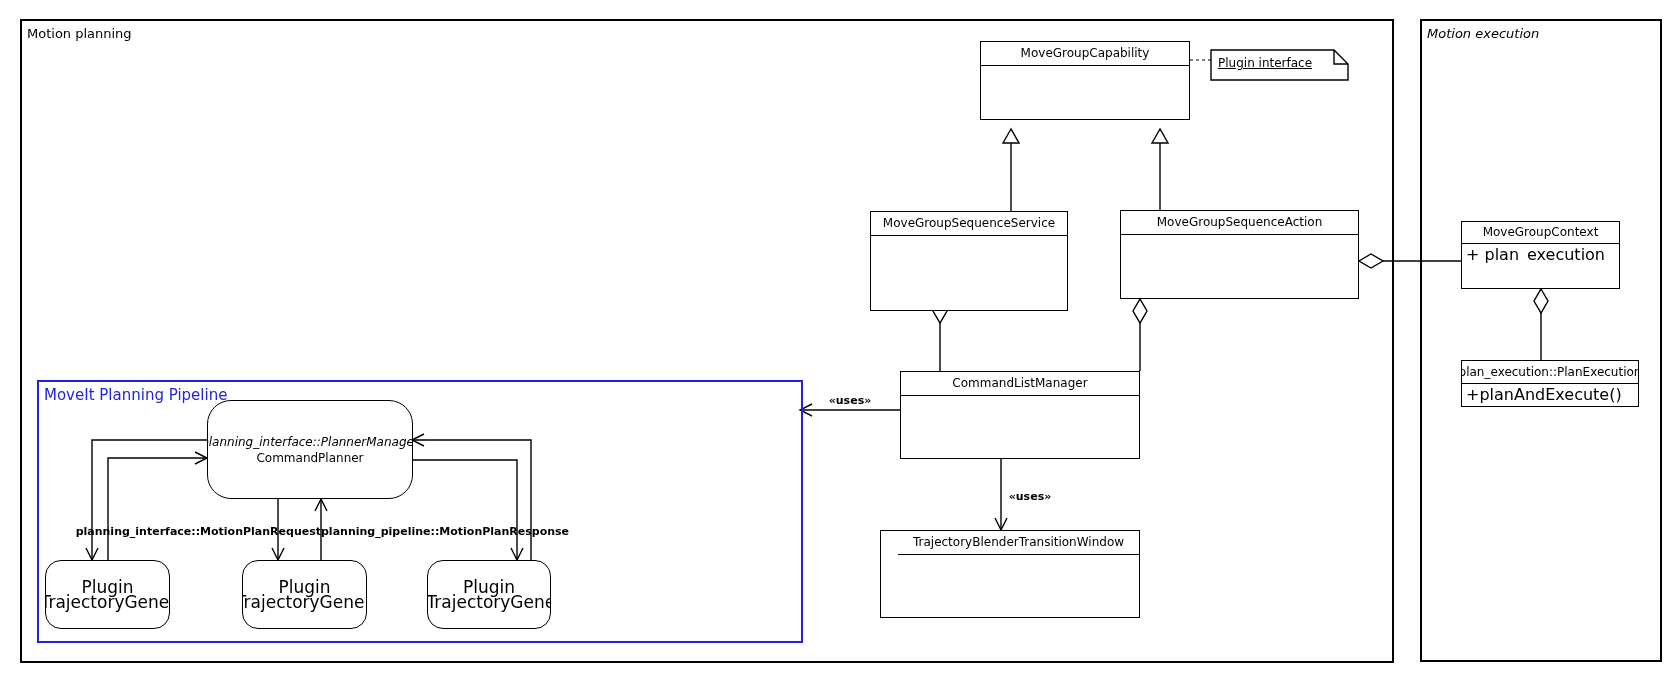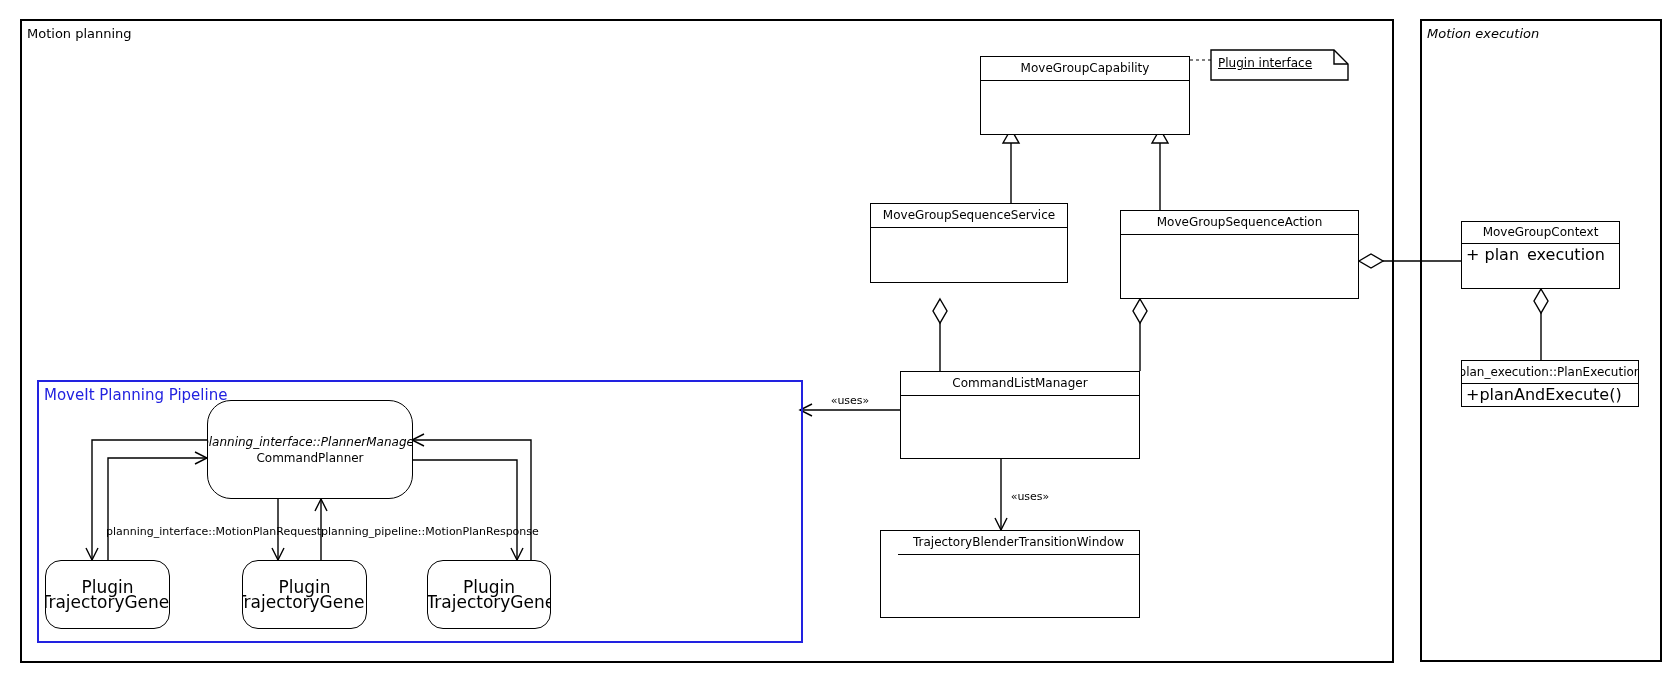--- a/index.html
+++ b/index.html
@@ -22,21 +22,21 @@
   .uml-title > span{white-space:nowrap;flex:0 0 auto;}
   .uml-attr{font-size:16px;line-height:17px;padding:2px 4px 0 4px;white-space:nowrap;overflow:hidden;}
   .rounded{position:absolute;border:1.5px solid var(--line);border-radius:16px;background:#fff;
            box-sizing:border-box;display:flex;flex-direction:column;justify-content:center;
            align-items:center;overflow:hidden;}
   .rounded .l1,.rounded .l2{white-space:nowrap;flex:0 0 auto;font-size:17px;line-height:15px;text-align:center;}
   .planner-box .l1,.planner-box .l2{font-size:12px;line-height:16px;}
   .planner-box .l1{font-style:italic;}
   .bluebox{position:absolute;border:2px solid var(--accent);background:transparent;}
   .bluebox-title{position:absolute;color:var(--accent);font-size:15px;white-space:nowrap;}
-  .edge-label{position:absolute;font-size:11px;white-space:nowrap;}
+  .edge-label{position:absolute;font-size:11px;white-space:nowrap;font-weight:bold;}
   .note-text{position:absolute;font-size:12px;white-space:nowrap;text-decoration:underline;}
   svg.wires{position:absolute;left:0;top:0;pointer-events:none;}
   svg .stroke{stroke:var(--line);stroke-width:1.4;fill:none;}
   svg .hollow{stroke:var(--line);stroke-width:1.4;fill:#ffffff;}
   svg .dotted{stroke:var(--line);stroke-width:1.2;fill:none;stroke-dasharray:3 3;}
 </style>
 </head>
 <body>
 
 <div id="canvas">
@@ -117,29 +117,29 @@
       <path class="stroke" d="M511,548 L517,560 L523,548"></path>
     </g>
   </svg>
 
   <div class="frame" style="left:20px;top:19px;width:1370px;height:640px;"></div>
   <div class="frame-title" style="left:27px;top:26px;">Motion planning</div>
 
   <div class="frame" style="left:1420px;top:19px;width:238px;height:639px;"></div>
   <div class="frame-title" style="left:1427px;top:26px;font-style:italic;">Motion execution</div>
 
-  <div class="uml-class" style="left:980px;top:56px;width:210px;height:79px;">
+  <div class="uml-class" style="left:980px;top:41px;width:210px;height:79px;">
     <div class="uml-title">
         <span>MoveGroupCapability</span>
       </div>
   </div>
 
   <div class="note-text" style="left:1218px;top:56px;">Plugin interface</div>
 
-  <div class="uml-class" style="left:870px;top:203px;width:198px;height:80px;">
+  <div class="uml-class" style="left:870px;top:211px;width:198px;height:100px;">
     <div class="uml-title">
         <span>MoveGroupSequenceService</span>
       </div>
   </div>
 
   <div class="uml-class" style="left:1120px;top:210px;width:239px;height:89px;">
     <div class="uml-title">
         <span>MoveGroupSequenceAction</span>
       </div>
   </div>

